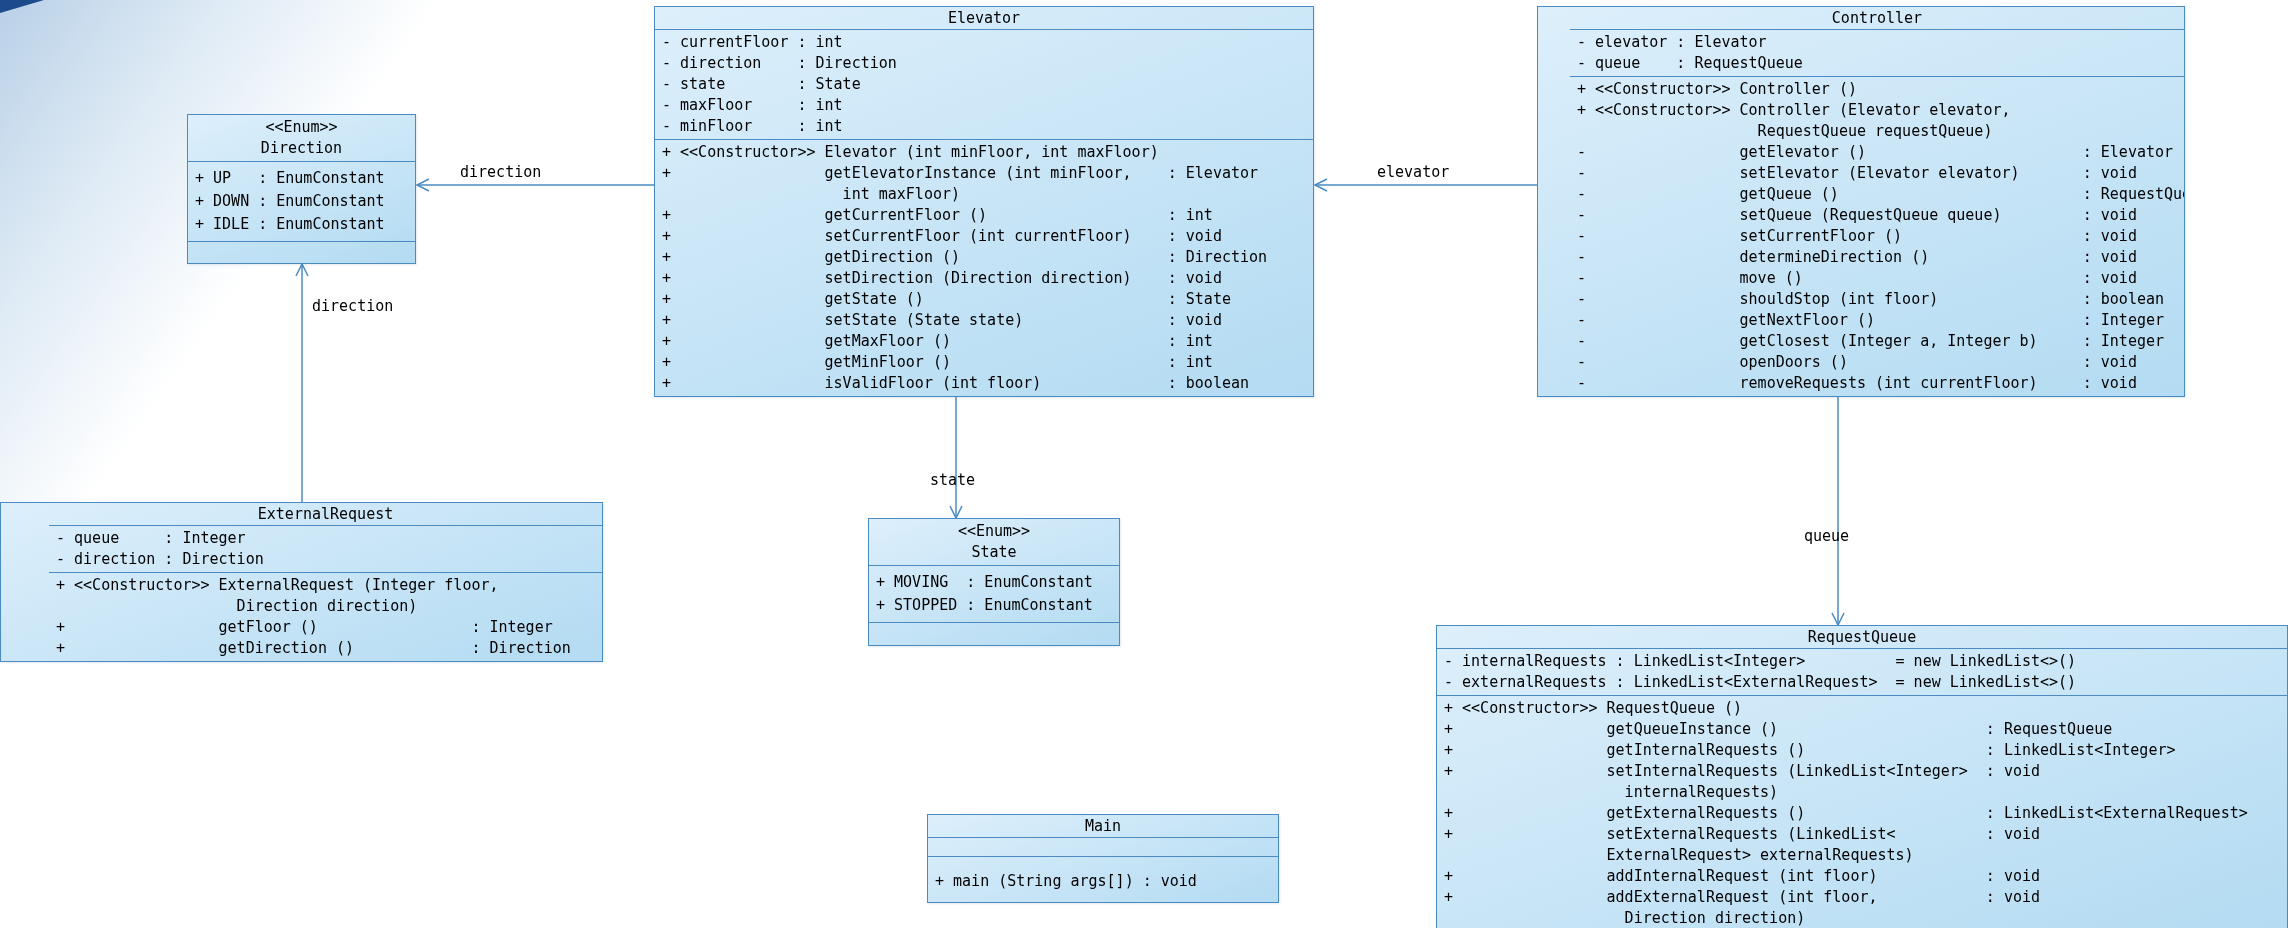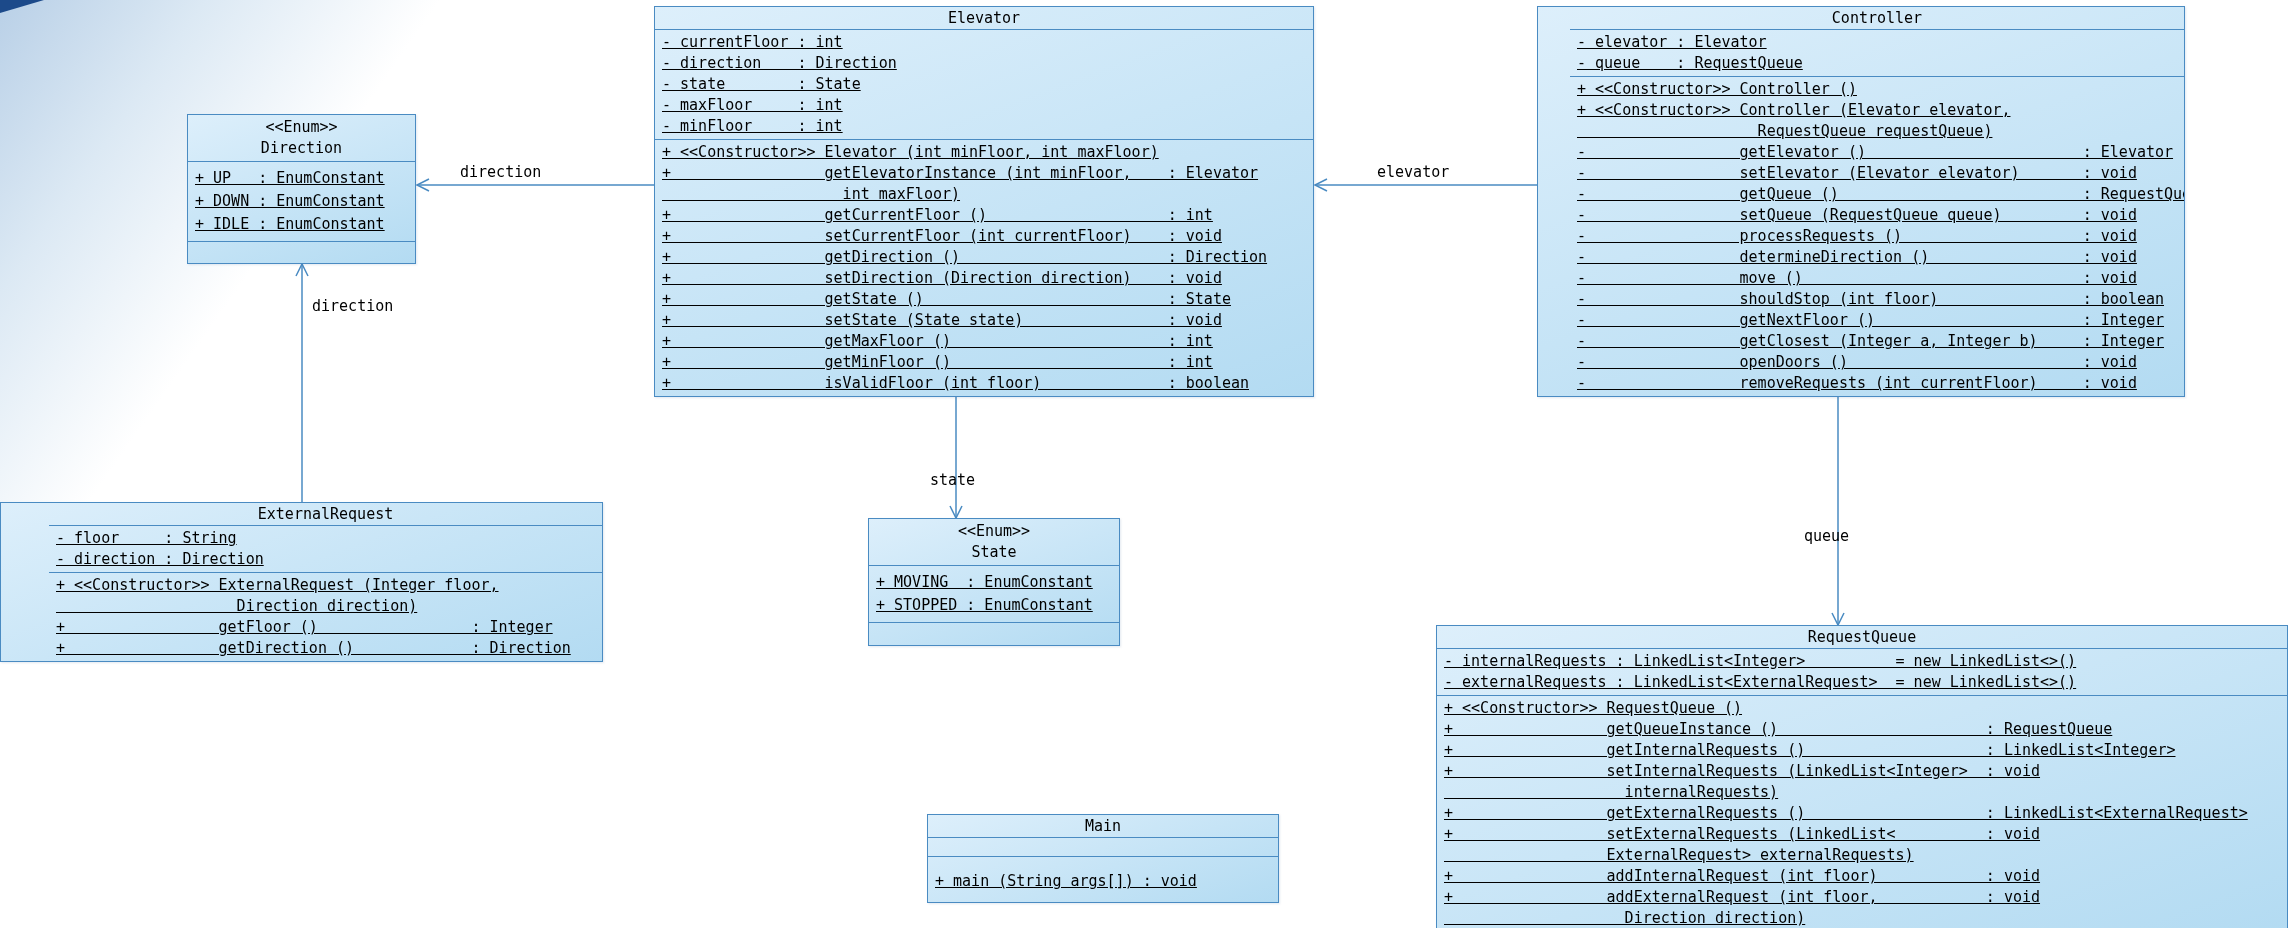--- a/index.html
+++ b/index.html
@@ -53,21 +53,20 @@
     padding: 1px 4px;
     line-height: 20px;
     white-space: pre;
   }
 
   .uml-compartment {
     flex: 0 0 auto;
     padding: 2px 7px;
     border-bottom: 1px solid var(--box-border, #4a8bc2);
     overflow: hidden;
-    text-decoration: underline;
   }
   .uml-compartment:last-child { border-bottom: 0; flex: 1 1 auto; }
   .uml-compartment.empty { min-height: 14px; }
 
   .uml-row { white-space: pre; height: 21px; line-height: 21px; }
 
   .enum-box .uml-title { padding: 2px 4px; line-height: 21px; }
   .enum-box .uml-compartment.attrs { padding: 5px 7px; }
   .enum-box .uml-row { height: 23px; line-height: 23px; }
   .enum-box .uml-compartment.empty { min-height: 20px; }
@@ -142,21 +141,21 @@
         <div class="uml-row">- queue    : RequestQueue</div>
       </div>
       <div class="uml-compartment methods">
         <div class="uml-row">+ &lt;&lt;Constructor&gt;&gt; Controller ()</div>
         <div class="uml-row">+ &lt;&lt;Constructor&gt;&gt; Controller (Elevator elevator,</div>
         <div class="uml-row">                    RequestQueue requestQueue)</div>
         <div class="uml-row">-                 getElevator ()                        : Elevator</div>
         <div class="uml-row">-                 setElevator (Elevator elevator)       : void</div>
         <div class="uml-row">-                 getQueue ()                           : RequestQueue</div>
         <div class="uml-row">-                 setQueue (RequestQueue queue)         : void</div>
-        <div class="uml-row">-                 processRequests ()                    : void</div>
+        <div class="uml-row">-                 setCurrentFloor ()                    : void</div>
         <div class="uml-row">-                 determineDirection ()                 : void</div>
         <div class="uml-row">-                 move ()                               : void</div>
         <div class="uml-row">-                 shouldStop (int floor)                : boolean</div>
         <div class="uml-row">-                 getNextFloor ()                       : Integer</div>
         <div class="uml-row">-                 getClosest (Integer a, Integer b)     : Integer</div>
         <div class="uml-row">-                 openDoors ()                          : void</div>
         <div class="uml-row">-                 removeRequests (int currentFloor)     : void</div>
       </div>
     </div>
 
@@ -166,21 +165,21 @@
         <div class="uml-row">+ UP   : EnumConstant</div>
         <div class="uml-row">+ DOWN : EnumConstant</div>
         <div class="uml-row">+ IDLE : EnumConstant</div>
       </div>
       <div class="uml-compartment methods empty"></div>
     </div>
 
   <div class="uml-class" style="left:0px; top:502px; width:603px;padding-left:48px;">
       <div class="uml-title"><div>ExternalRequest</div></div>
       <div class="uml-compartment attrs">
-        <div class="uml-row">- floor     : String</div>
+        <div class="uml-row">- queue     : Integer</div>
         <div class="uml-row">- direction : Direction</div>
       </div>
       <div class="uml-compartment methods">
         <div class="uml-row">+ &lt;&lt;Constructor&gt;&gt; ExternalRequest (Integer floor,</div>
         <div class="uml-row">                    Direction direction)</div>
         <div class="uml-row">+                 getFloor ()                 : Integer</div>
         <div class="uml-row">+                 getDirection ()             : Direction</div>
       </div>
     </div>
 

